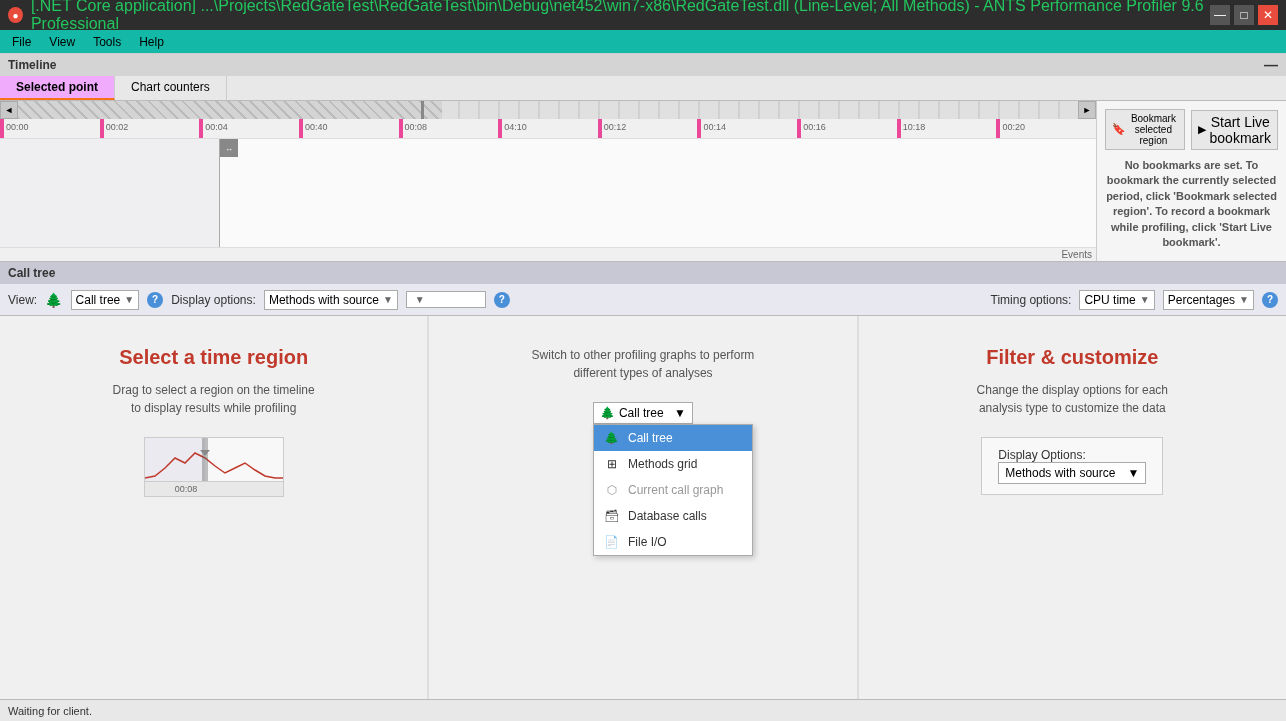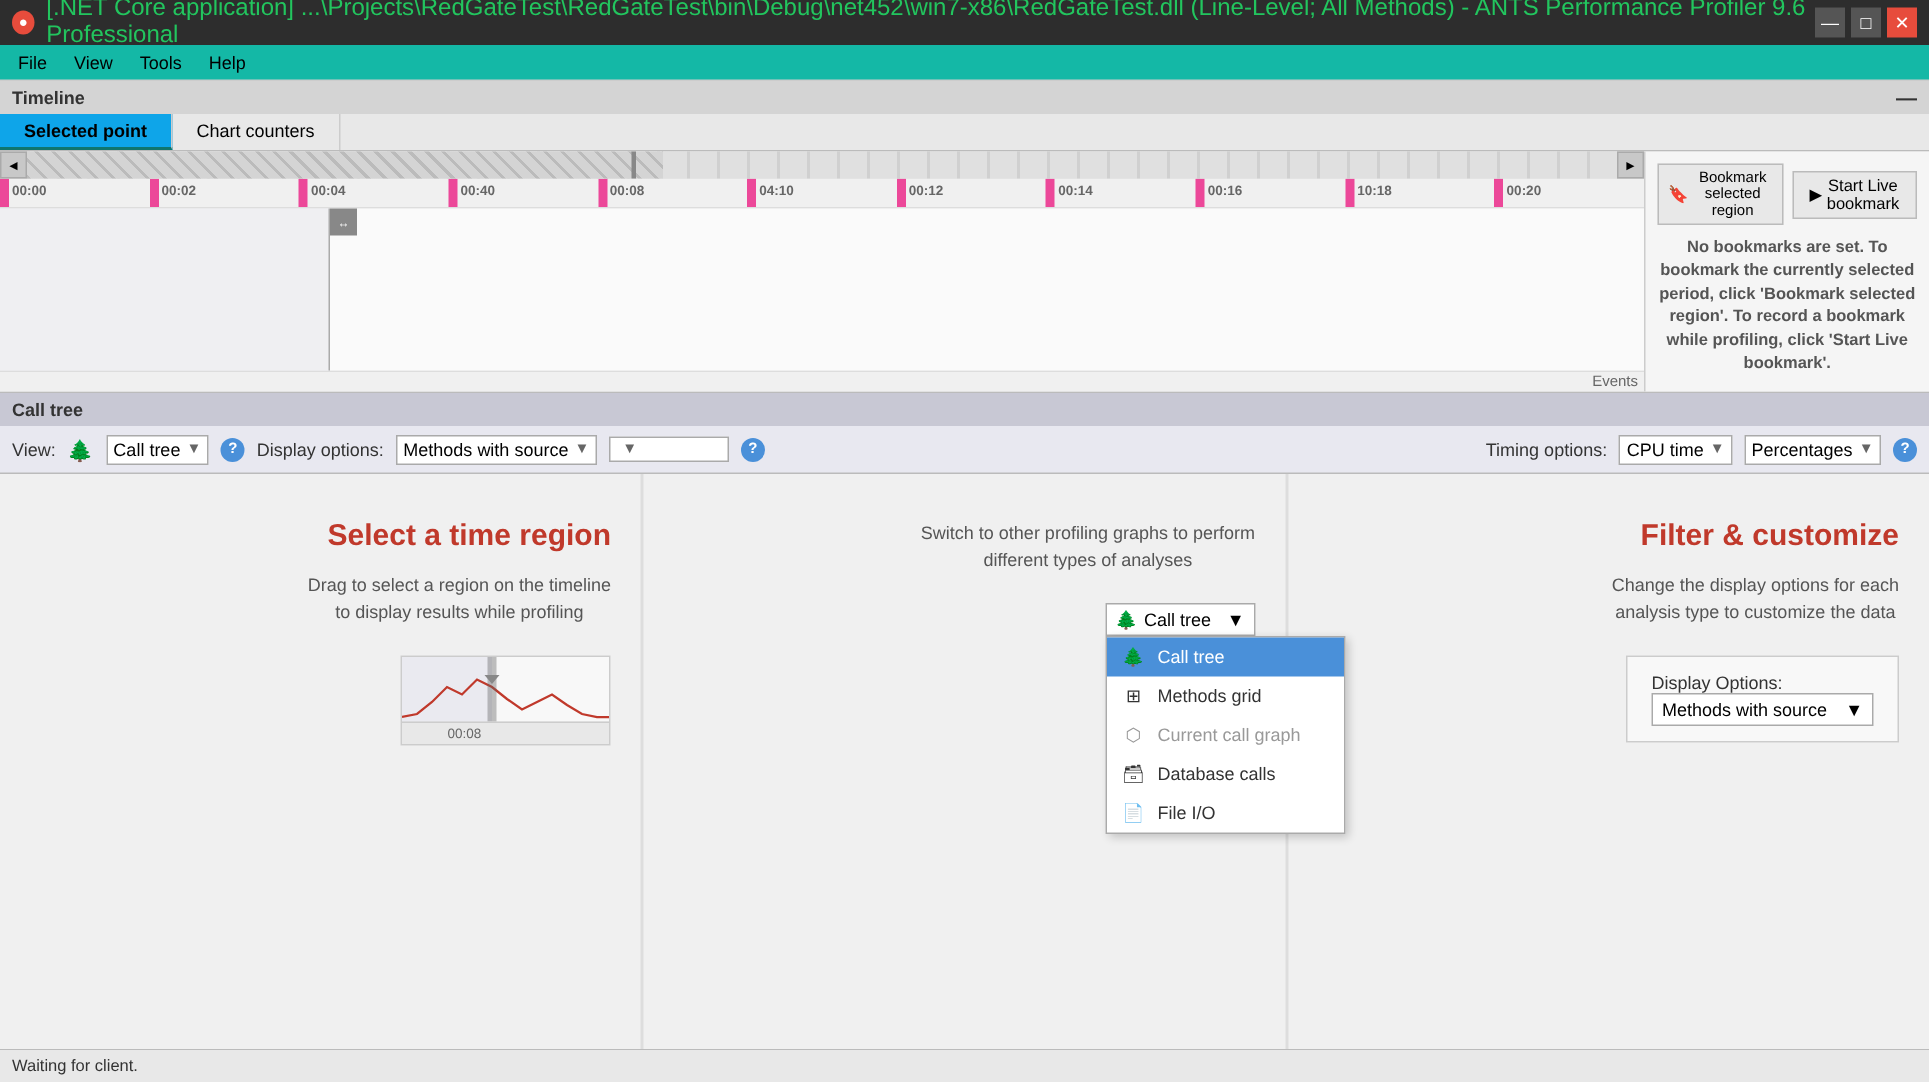--- a/index.html
+++ b/index.html
@@ -56,22 +56,22 @@
       background: #e8e8e8;
       border-bottom: 1px solid #bbb;
     }
     .timeline-tab {
       padding: 4px 16px;
       font-size: 12px;
       cursor: pointer;
       border-right: 1px solid #ccc;
     }
     .timeline-tab.active {
-      background: #0ea5e9;
-      border-bottom: 2px solid #0f766e;
+      background: #f0abfc;
+      border-bottom: 2px solid #f97316;
       font-weight: bold;
     }
     .timeline-content {
       display: flex;
       height: 160px;
     }
     .timeline-sidebar {
       width: 190px;
       background: #f5f5f5;
       border-left: 1px solid #ccc;
@@ -141,21 +141,21 @@
       justify-content: center;
       font-size: 10px;
       cursor: pointer;
       font-weight: bold;
     }
     .toolbar-right { margin-left: auto; display: flex; align-items: center; gap: 8px; }
     .panel {
       flex: 1;
       display: flex;
       flex-direction: column;
-      align-items: flex-end;
+      align-items: center;
       justify-content: flex-start;
       padding: 30px 20px;
       border-right: 1px solid #ddd;
     }
     .panel:last-child { border-right: none; }
     .panel-title {
       font-size: 20px;
       font-weight: bold;
       color: #c0392b;
       margin-bottom: 12px;
@@ -294,25 +294,24 @@
       overflow: hidden;
     }
     .tl-ruler-bar {
       height: 20px;
       background: #f0f0f0;
       border-bottom: 1px solid #ddd;
       display: flex;
     }
     .tl-ruler-cell {
       flex: 1;
-      border-left: 6px solid #ec4899;
+      border-left: 4px solid #ec4899;
       font-size: 9px;
       color: #666;
       padding: 3px 2px;
-      font-weight: bold;
     }
     .tl-data-area {
       height: 110px;
       background: #fafafa;
       position: relative;
     }
     .tl-scroll-bar {
       height: 18px;
       background: #e0e0e0;
       position: relative;
@@ -417,21 +416,21 @@
         </div>
 
         <div class="timeline-sidebar">
           <div class="bookmark-header">
             <button class="bookmark-btn">
               <span>🔖</span>
               <span style="font-size:10px;">Bookmark<br>selected region</span>
             </button>
             <button class="bookmark-btn">
               <span>▶</span>
-              <span style="font-size:11px;">Start Live<br>bookmark</span>
+              <span style="font-size:14px;">Start Live<br>bookmark</span>
             </button>
           </div>
           <div class="bookmark-text">No bookmarks are set. To bookmark the currently selected period, click 'Bookmark selected region'. To record a bookmark while profiling, click 'Start Live bookmark'.</div>
         </div>
       </div>
     </div>
   </div>
 
   <div class="lower-section">
 

